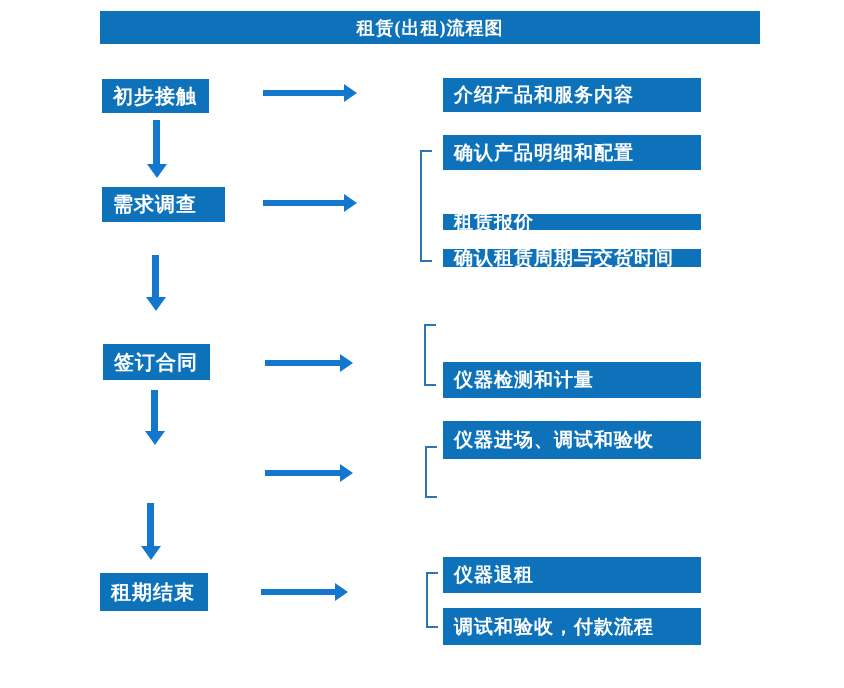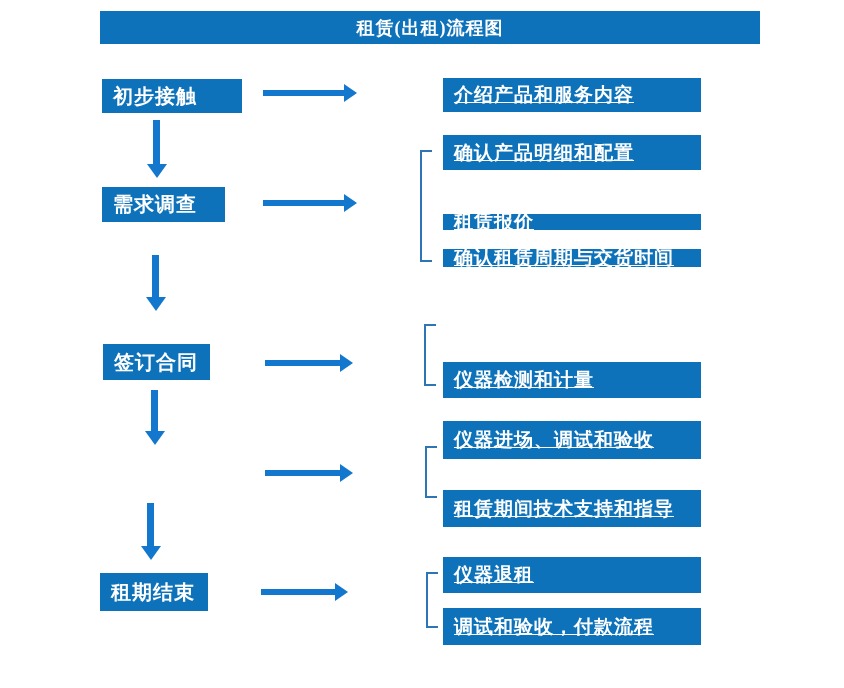--- a/index.html
+++ b/index.html
@@ -14,21 +14,21 @@
     font-size:18px;font-weight:bold;letter-spacing:1px;
   }
   .step-box{
     position:absolute;background:var(--color-box,#0d72b9);color:var(--color-text,#ffffff);
     display:flex;align-items:center;padding-left:11px;box-sizing:border-box;
     font-size:20px;font-weight:bold;letter-spacing:1px;white-space:nowrap;
   }
   .detail-box{
     position:absolute;left:443px;width:258px;background:var(--color-box,#0d72b9);
     color:var(--color-text,#ffffff);display:flex;align-items:center;padding-left:11px;
-    box-sizing:border-box;font-size:19px;font-weight:bold;letter-spacing:1px;white-space:nowrap;text-decoration:underline;
+    box-sizing:border-box;font-size:19px;font-weight:bold;letter-spacing:1px;white-space:nowrap;
   }
   
   .h-arrow{position:absolute;height:18px;}
   .h-shaft{position:absolute;left:0;right:12px;top:6px;height:6px;background:var(--color-arrow,#1377cd);}
   .h-head{position:absolute;right:0;top:0;width:0;height:0;
     border-top:9px solid transparent;border-bottom:9px solid transparent;
     border-left:13px solid var(--color-arrow,#1377cd);}
   
   .v-arrow{position:absolute;width:20px;}
   .v-shaft{position:absolute;left:6px;top:0;bottom:13px;width:7px;background:var(--color-arrow,#1377cd);}
@@ -45,21 +45,21 @@
 </style>
 </head>
 <body>
 
 <div class="canvas">
 
   <div class="title-bar">
     <span>租赁(出租)流程图</span>
   </div>
 
-  <div class="step-box" style="left:102px;top:79px;width:140px;height:34px;">
+  <div class="step-box" style="left:102px;top:79px;width:107px;height:34px;">
     <span>初步接触</span>
   </div>
   <div class="step-box" style="left:102px;top:187px;width:123px;height:35px;">
     <span>需求调查</span>
   </div>
   <div class="step-box" style="left:103px;top:344px;width:107px;height:36px;">
     <span>签订合同</span>
   </div>
   <div class="step-box" style="left:100px;top:573px;width:108px;height:38px;">
     <span>租期结束</span>
@@ -122,23 +122,20 @@
     <span>确认租赁周期与交货时间</span>
   </div>
 
   <div class="detail-box" style="top:362px;height:36px;">
     <span>仪器检测和计量</span>
   </div>
 
   <div class="detail-box" style="top:421px;height:38px;">
     <span>仪器进场、调试和验收</span>
   </div>
-  <div class="detail-box" style="top:490px;height:37px;">
-    <span>租赁期间技术支持和指导</span>
-  </div>
 
   <div class="detail-box" style="top:557px;height:36px;">
     <span>仪器退租</span>
   </div>
   <div class="detail-box" style="top:608px;height:37px;">
     <span>调试和验收，付款流程</span>
   </div>
 
 </div>
 

